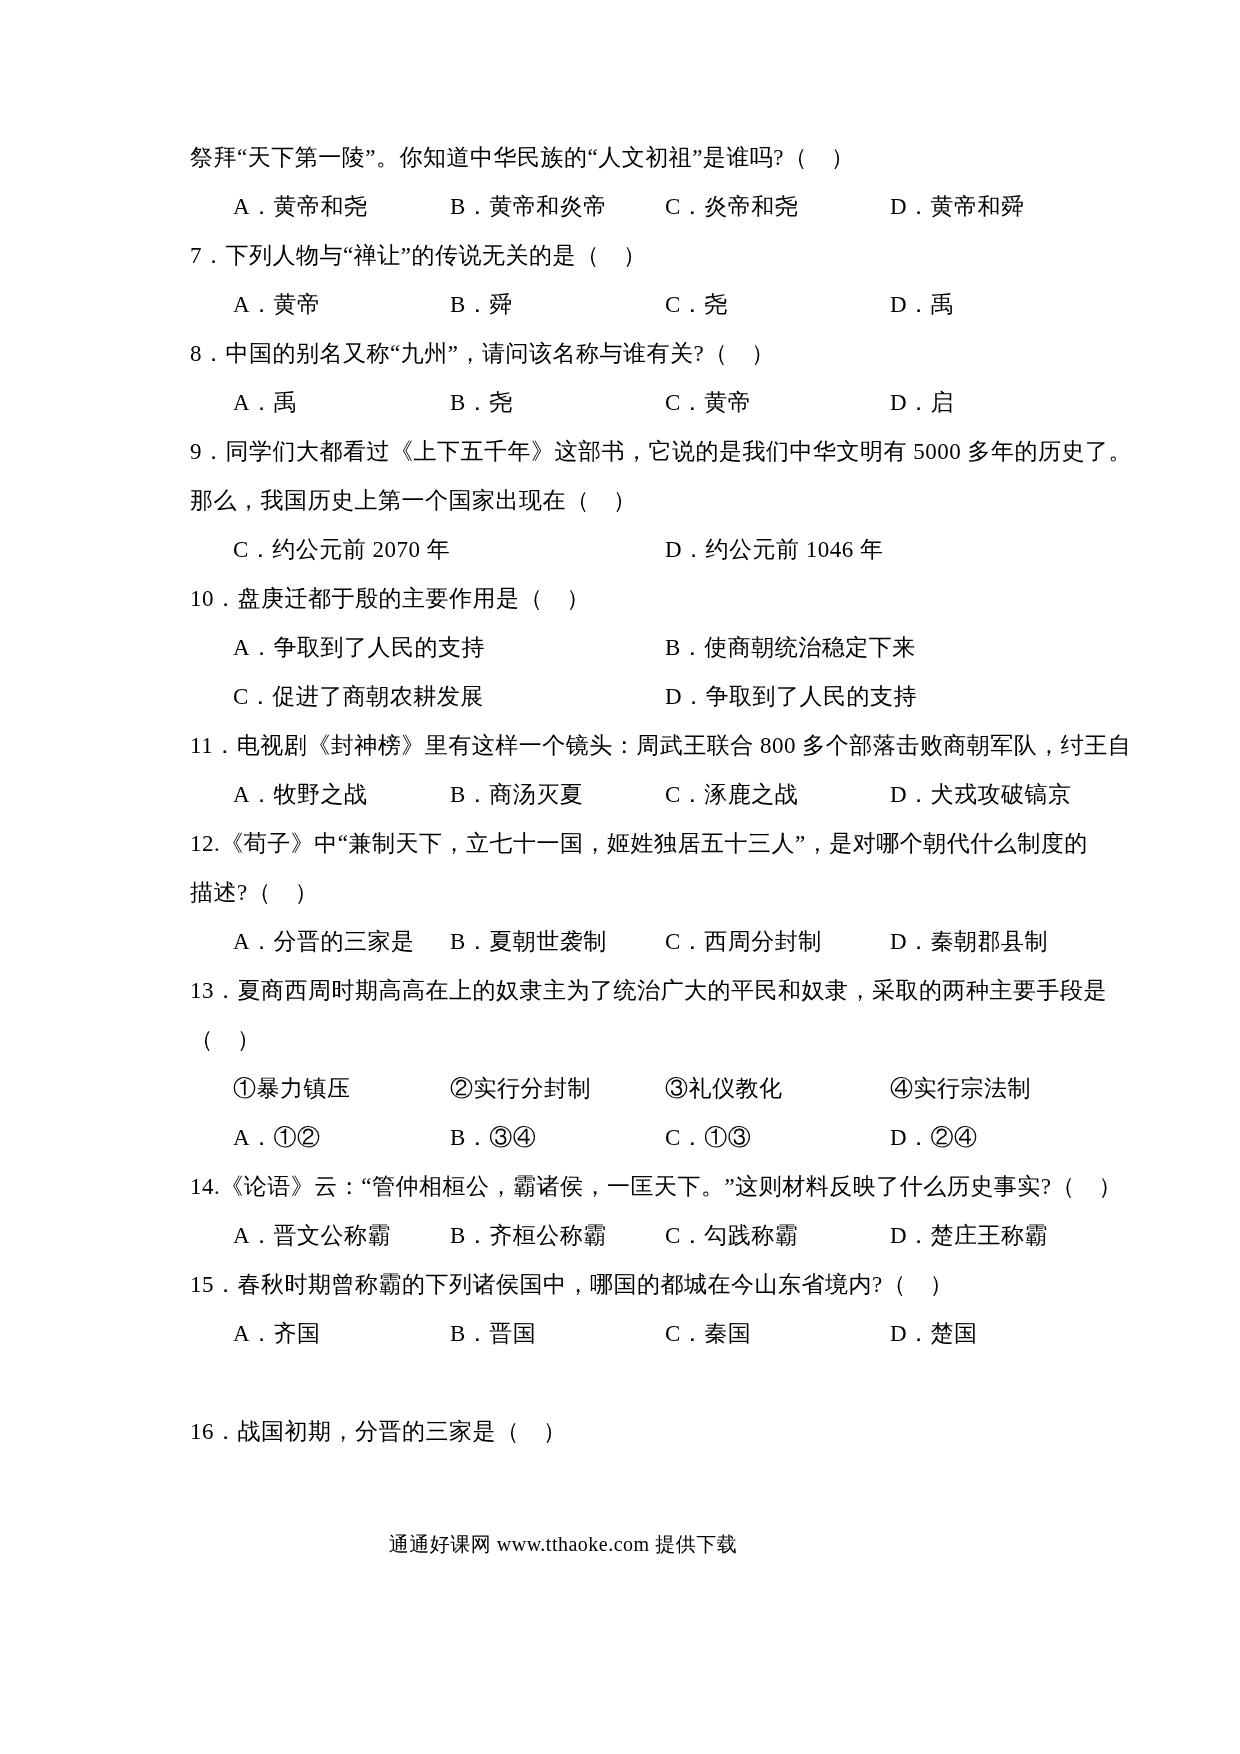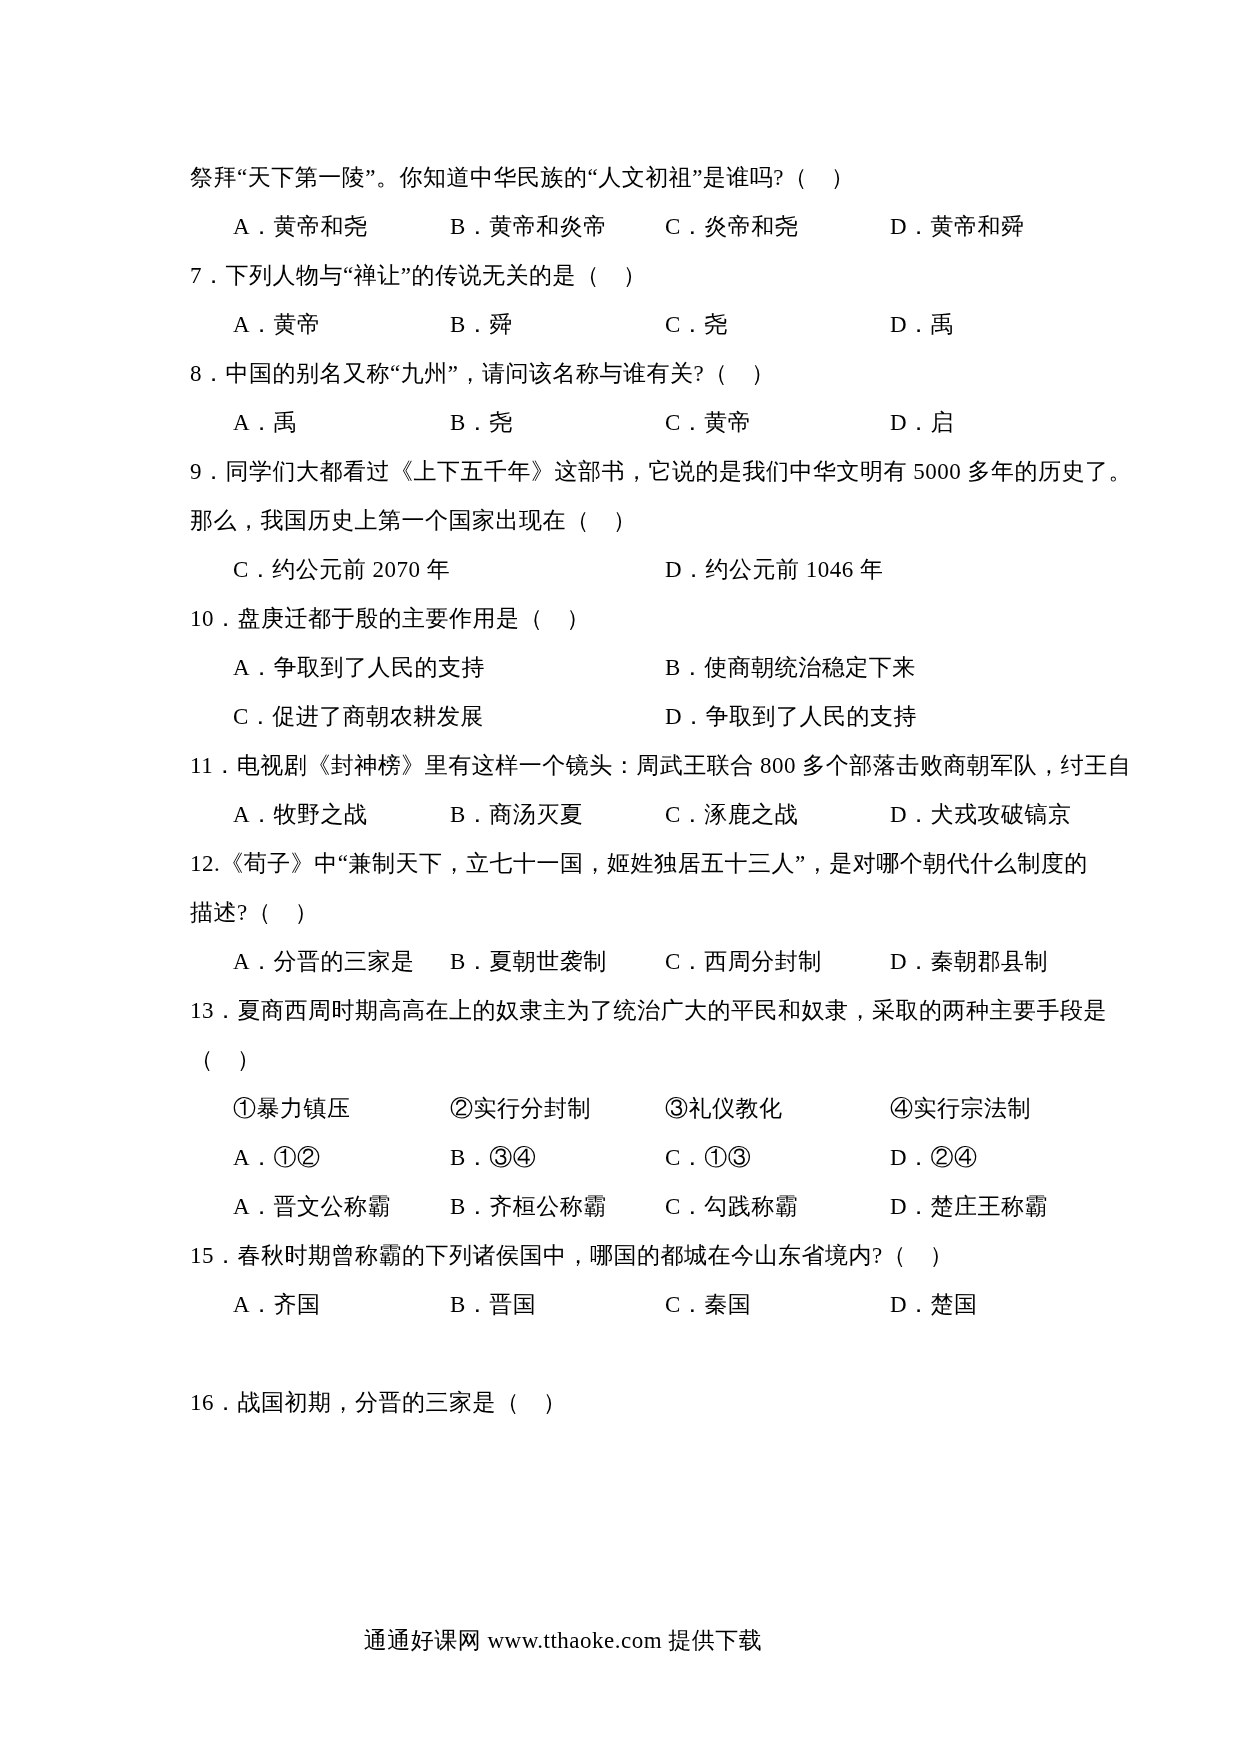--- a/index.html
+++ b/index.html
@@ -14,21 +14,21 @@
     font-family: "Liberation Serif", "DejaVu Serif", serif;
     position: relative;
     overflow: hidden;
   }
   .page {
     position: absolute;
     inset: 0;
   }
   .content {
     position: absolute;
-    top: 152px;
+    top: 132px;
     left: 0;
     width: 1240px;
   }
   .line {
     position: relative;
     height: 49px;
   }
   .line span {
     position: absolute;
     top: 50%;
@@ -37,24 +37,24 @@
     font-size: 23px;
     letter-spacing: 0.5px;
   }
   .qtext  { left: 190px; }
   .col-0  { left: 233px; }
   .col-1  { left: 450px; text-align: right; }
   .col-2  { left: 665px; }
   .col-3  { left: 890px; }
   .footer {
     position: absolute;
-    top: 1640px;
+    top: 1544px;
     left: 563px;
     transform: translate(-50%, -50%);
-    font-size: 23px;
+    font-size: 20px;
     white-space: nowrap;
     letter-spacing: 0.5px;
   }
 </style>
 </head>
 <body style="background: rgb(255, 255, 255); color: rgb(0, 0, 0);">
 
 <div class="page">
   <div class="content">
       <div class="line">
@@ -138,20 +138,23 @@
         <span class="col-2">③礼仪教化</span>
         <span class="col-3">④实行宗法制</span>
       </div>
       <div class="line">
         <span class="col-0">A．①②</span>
         <span class="col-1">B．③④</span>
         <span class="col-2">C．①③</span>
         <span class="col-3">D．②④</span>
       </div>
       <div class="line">
+        <span class="qtext">14.《论语》云：“管仲相桓公，霸诸侯，一匡天下。”这则材料反映了什么历史事实?（　）</span>
+      </div>
+      <div class="line">
         <span class="col-0">A．晋文公称霸</span>
         <span class="col-1">B．齐桓公称霸</span>
         <span class="col-2">C．勾践称霸</span>
         <span class="col-3">D．楚庄王称霸</span>
       </div>
       <div class="line">
         <span class="qtext">15．春秋时期曾称霸的下列诸侯国中，哪国的都城在今山东省境内?（　）</span>
       </div>
       <div class="line">
         <span class="col-0">A．齐国</span>

